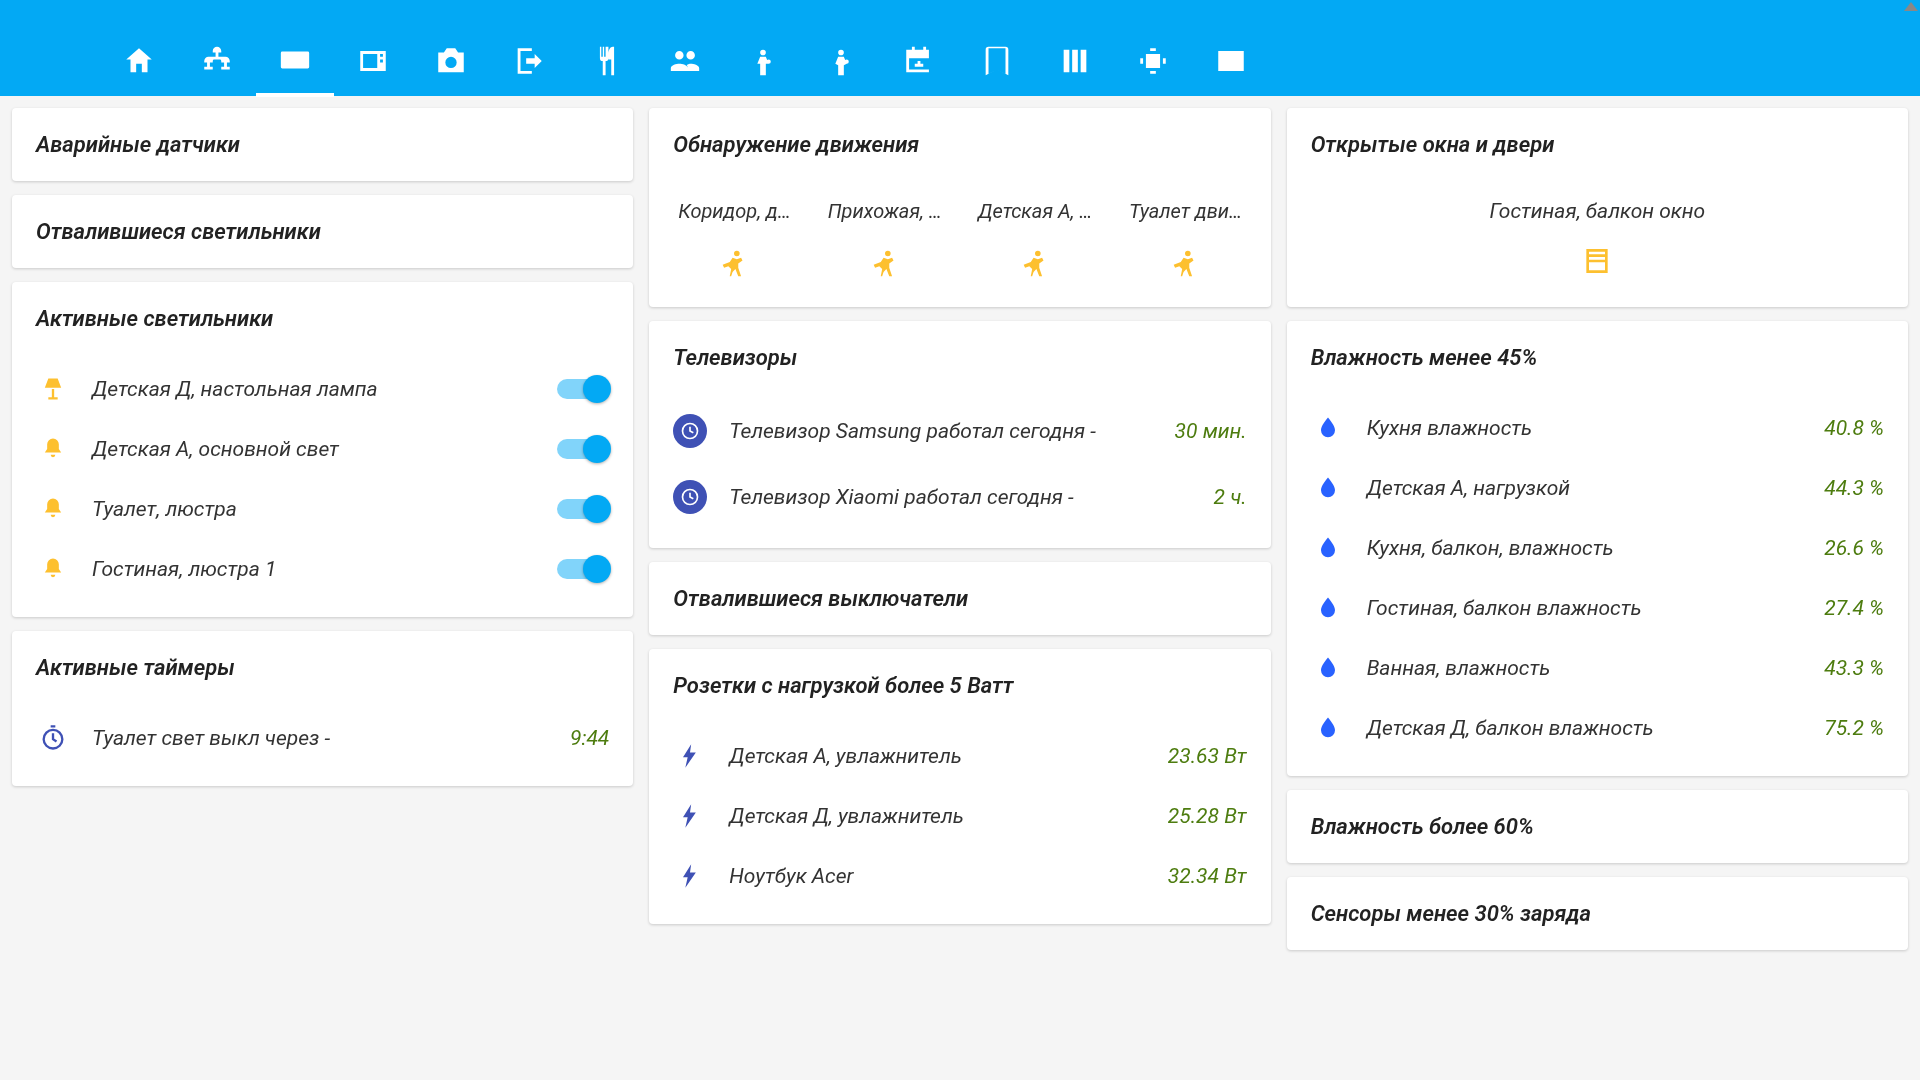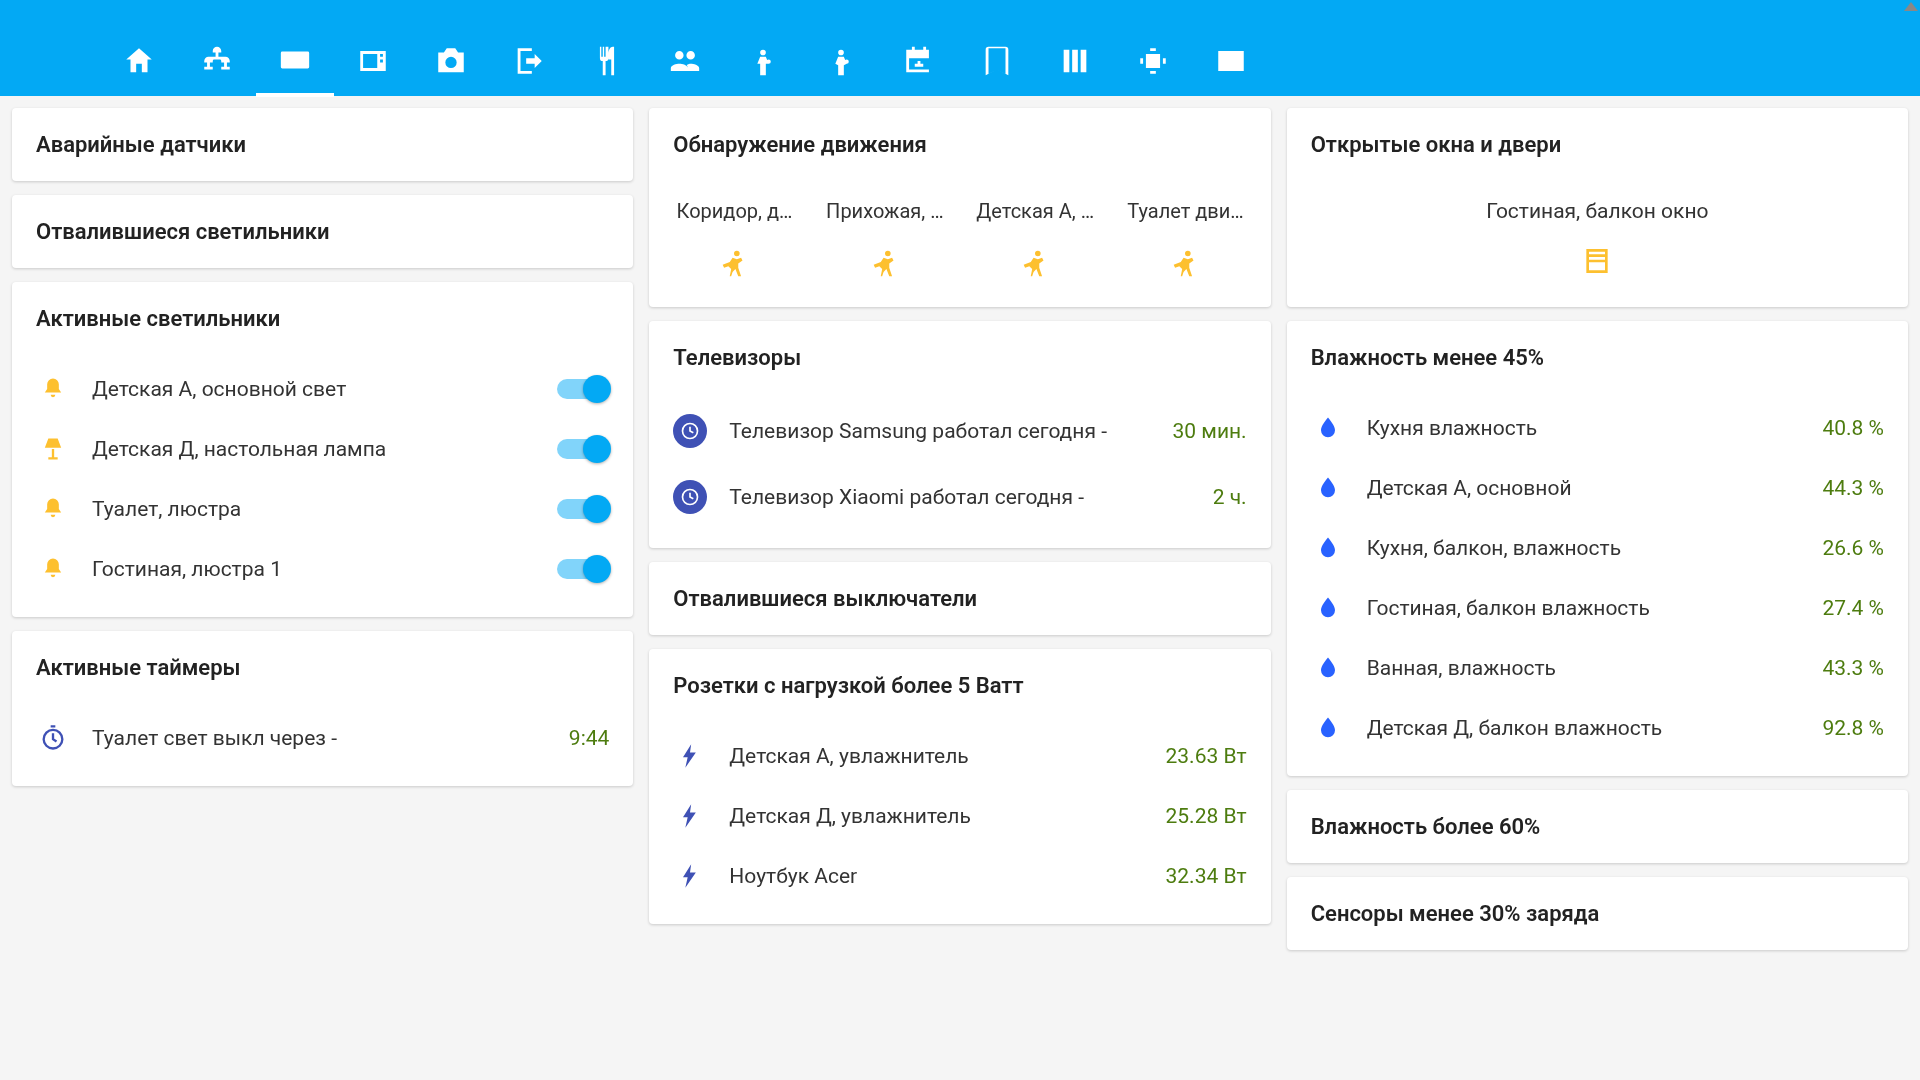--- a/index.html
+++ b/index.html
@@ -23,21 +23,21 @@
 }
 .tab-icon {
   width: 78px;
   height: 70px;
   display:flex; align-items:center; justify-content:center;
   cursor:pointer; color:#fff;
 }
 .tab-icon.active { border-bottom:4px solid #fff; margin-bottom:-1px; }
 .tab-icon svg { width:34px; height:34px; fill:#fff; }
 .content {
-  display:flex; gap:16px; padding:12px;
+  display:flex; gap:16px; padding:12px;font-style:italic;
 }
 .col { flex:1; display:flex; flex-direction:column; gap:14px; }
 .card {
   background:#fff; border-radius:4px;
   box-shadow:0 1px 3px rgba(0,0,0,0.18);
 }
 .card-header {
   padding:24px 24px; font-weight:600; color:#222; font-size:22px;
 }
 .card-body { padding:4px 0 18px 0; }
@@ -155,33 +155,33 @@
     </div>
     <div class="card">
       <div class="card-header">Отвалившиеся светильники</div>
     </div>
     <div class="card">
       <div class="card-header">Активные светильники</div>
       <div class="card-body" id="lights-body">
           <div class="row">
             <div class="icon-slot">
               <svg viewBox="0 0 24 24" class="yellow">
+                <path d="M8 3h8l3 8H5l3-8zm3 9h2v7h3v2H8v-2h3v-7z"></path>
+              </svg>
+            </div>
+            <div class="label">Детская Д, настольная лампа</div>
+            <div class="switch"></div>
+          </div>
+          <div class="row">
+            <div class="icon-slot">
+              <svg viewBox="0 0 24 24" class="yellow">
                 <path d="M12 3a5 5 0 015 5v4l2 3H5l2-3V8a5 5 0 015-5zm-2 14h4a2 2 0 01-4 0z"></path>
               </svg>
             </div>
             <div class="label">Детская А, основной свет</div>
-            <div class="switch"></div>
-          </div>
-          <div class="row">
-            <div class="icon-slot">
-              <svg viewBox="0 0 24 24" class="yellow">
-                <path d="M8 3h8l3 8H5l3-8zm3 9h2v7h3v2H8v-2h3v-7z"></path>
-              </svg>
-            </div>
-            <div class="label">Детская Д, настольная лампа</div>
             <div class="switch"></div>
           </div>
           <div class="row">
             <div class="icon-slot">
               <svg viewBox="0 0 24 24" class="yellow">
                 <path d="M12 3a5 5 0 015 5v4l2 3H5l2-3V8a5 5 0 015-5zm-2 14h4a2 2 0 01-4 0z"></path>
               </svg>
             </div>
             <div class="label">Туалет, люстра</div>
             <div class="switch"></div>
@@ -316,21 +316,21 @@
             </div>
             <div class="label">Кухня влажность</div>
             <div class="value">40.8 %</div>
           </div>
           <div class="row">
             <div class="icon-slot">
               <svg viewBox="0 0 24 24" fill="#2962ff">
                 <path d="M12 3c4 5 6 8 6 11a6 6 0 01-12 0c0-3 2-6 6-11zm-2 10l5-3-1 3h2l-5 3 1-3h-2z"></path>
               </svg>
             </div>
-            <div class="label">Детская А, основной</div>
+            <div class="label">Детская А, нагрузкой</div>
             <div class="value">44.3 %</div>
           </div>
           <div class="row">
             <div class="icon-slot">
               <svg viewBox="0 0 24 24" fill="#2962ff">
                 <path d="M12 3c4 5 6 8 6 11a6 6 0 01-12 0c0-3 2-6 6-11zm-2 10l5-3-1 3h2l-5 3 1-3h-2z"></path>
               </svg>
             </div>
             <div class="label">Кухня, балкон, влажность</div>
             <div class="value">26.6 %</div>
@@ -353,21 +353,21 @@
             <div class="label">Ванная, влажность</div>
             <div class="value">43.3 %</div>
           </div>
           <div class="row">
             <div class="icon-slot">
               <svg viewBox="0 0 24 24" fill="#2962ff">
                 <path d="M12 3c4 5 6 8 6 11a6 6 0 01-12 0c0-3 2-6 6-11zm-2 10l5-3-1 3h2l-5 3 1-3h-2z"></path>
               </svg>
             </div>
             <div class="label">Детская Д, балкон влажность</div>
-            <div class="value">92.8 %</div>
+            <div class="value">75.2 %</div>
           </div>
         </div>
     </div>
     <div class="card">
       <div class="card-header">Влажность более 60%</div>
     </div>
     <div class="card">
       <div class="card-header">Сенсоры менее 30% заряда</div>
     </div>
   </div>

